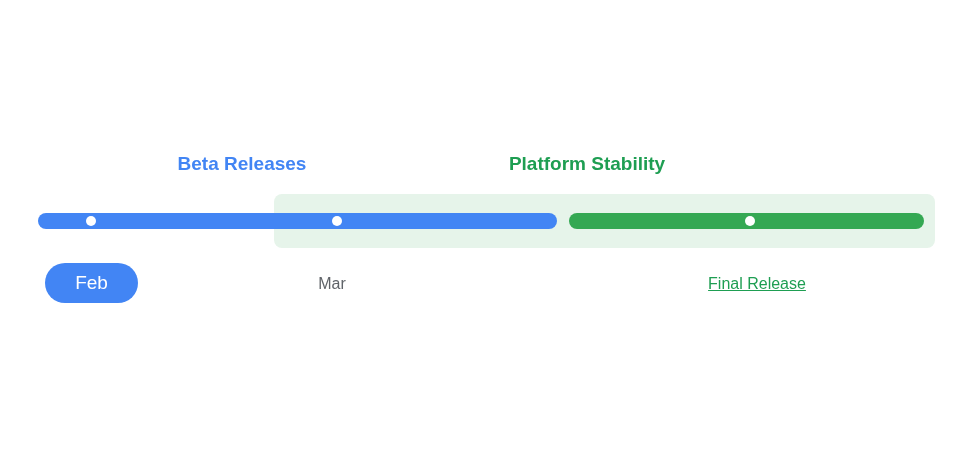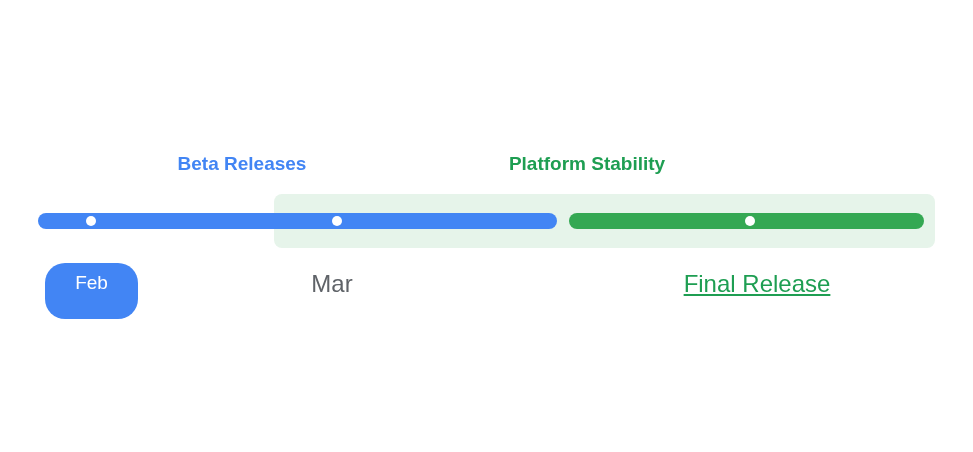--- a/index.html
+++ b/index.html
@@ -55,33 +55,33 @@
   }
   .dot.feb   { left: 86px;  }
   .dot.mar   { left: 332px; }
   .dot.final { left: 745px; }
 
   .month-pill {
     position: absolute;
     left: 45px;
     top: 263px;
     width: 93px;
-    height: 56px;
+    height: 40px;
     background: #4285f4;
     border-radius: 20px;
     color: #ffffff;
     font-size: 19px;
     line-height: 39px;
     text-align: center;
   }
   .month-text {
     position: absolute;
     top: 272px;
     transform: translateX(-50%);
-    font-size: 24px;
+    font-size: 16px;
     line-height: 23px;
     white-space: nowrap;
   }
   .month-text.mar   { left: 332px; color: #5f6368; }
   .month-text.final { left: 757px; color: #1e9e52; text-decoration: underline; }
 </style>
 </head>
 <body>
 
 <div class="canvas">

